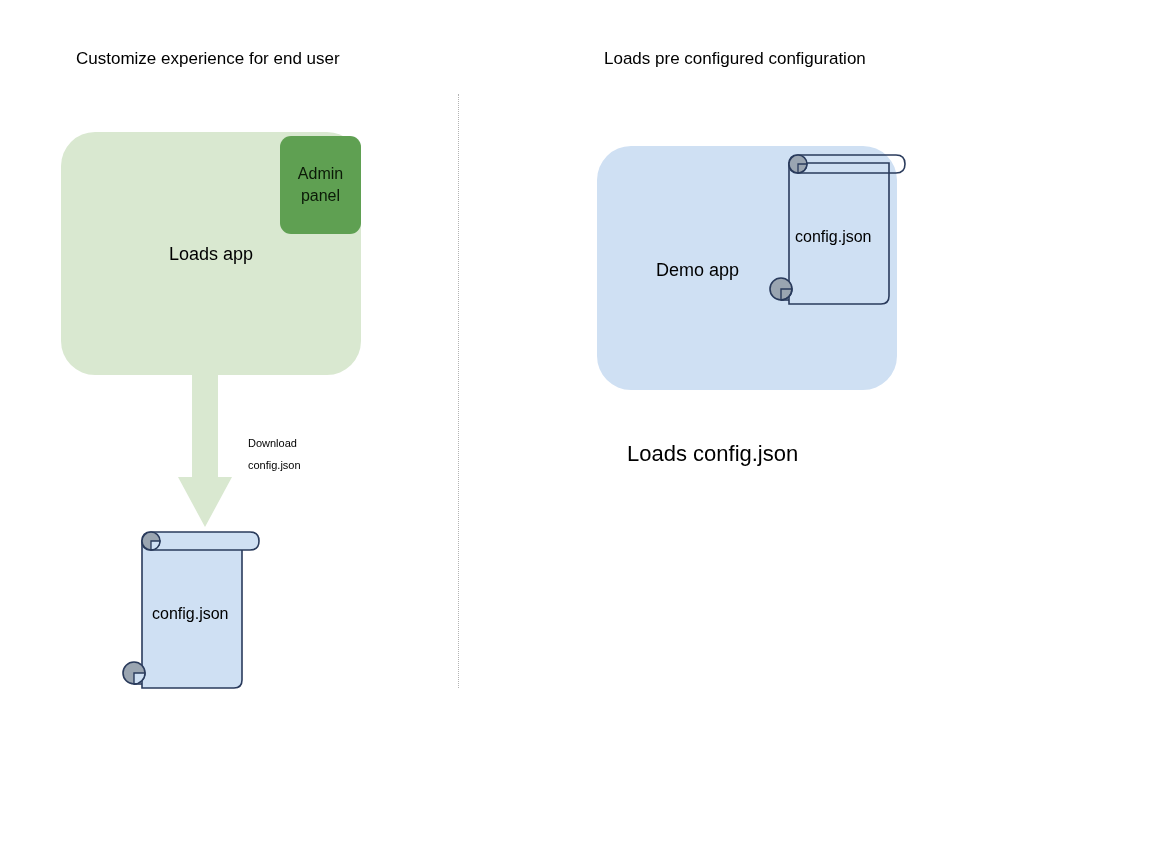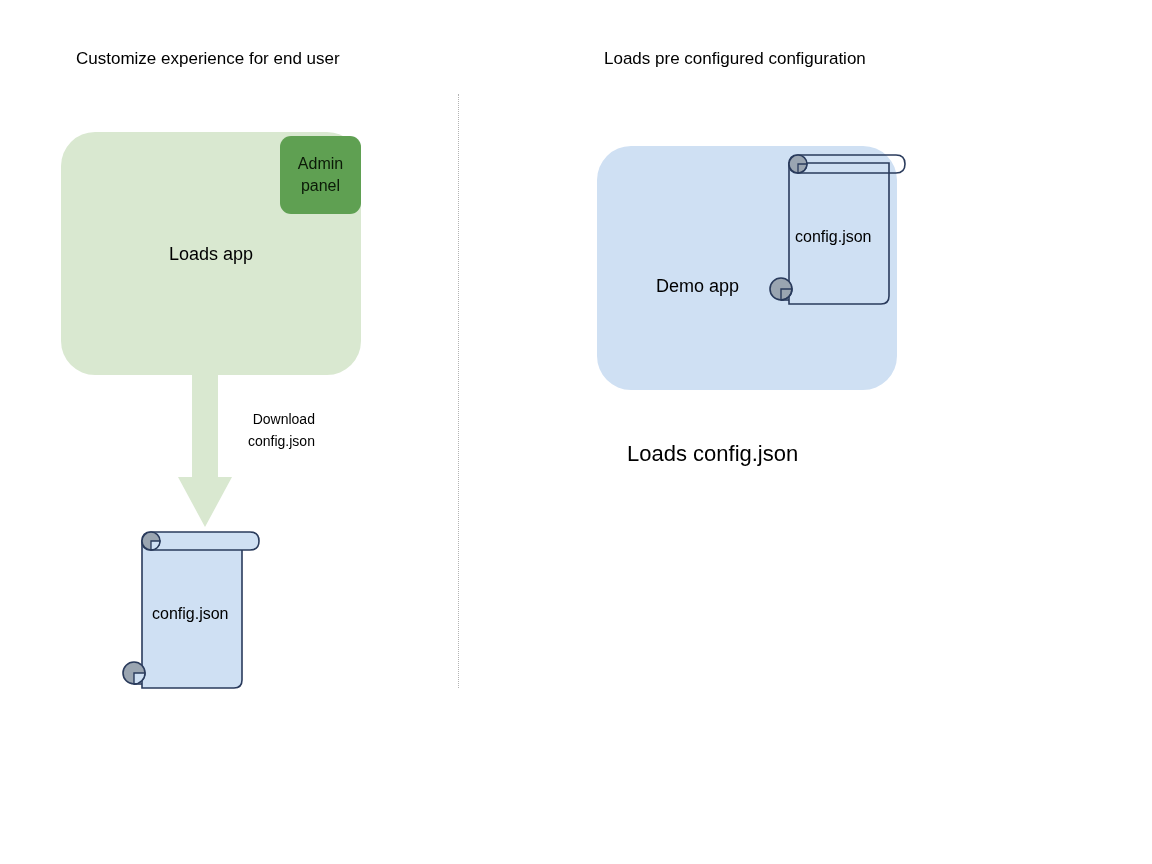--- a/index.html
+++ b/index.html
@@ -56,21 +56,21 @@
     top: 243px;
     width: 300px;
     text-align: center;
     font-size: 18px;
   }
   #admin-panel-box {
     position: absolute;
     left: 280px;
     top: 136px;
     width: 81px;
-    height: 78px;
+    height: 98px;
     background: #5fa052;
     border-radius: 11px;
     display: flex;
     align-items: center;
     justify-content: center;
   }
   #admin-panel-label {
     position: static;
     text-align: center;
     font-size: 16px;
@@ -82,24 +82,23 @@
   
   #download-arrow {
     position: absolute;
     left: 178px;
     top: 372px;
     width: 54px;
     height: 155px;
   }
   #download-arrow-label {
     left: 248px;
-    top: 408px;
-    font-size: 14px;
+    top: 432px;
+    font-size: 11px;
     line-height: 22px;
-    text-align: right;
   }
 
   
   .scroll {
     position: absolute;
   }
   #scroll-left  { left: 115px; top: 526px; width: 160px; height: 170px; }
   #scroll-right { left: 765px; top: 148px; width: 150px; height: 166px; }
 
   
@@ -119,21 +118,20 @@
     top: 146px;
     width: 300px;
     height: 244px;
     background: #cfe0f3;
     border-radius: 34px;
   }
   #demo-app-label {
     left: 656px;
     top: 259px;
     font-size: 18px;
-    margin-top: 16px;
   }
   #loads-config-label {
     left: 627px;
     top: 443px;
     font-size: 22px;
   }
 </style>
 </head>
 <body>
 

